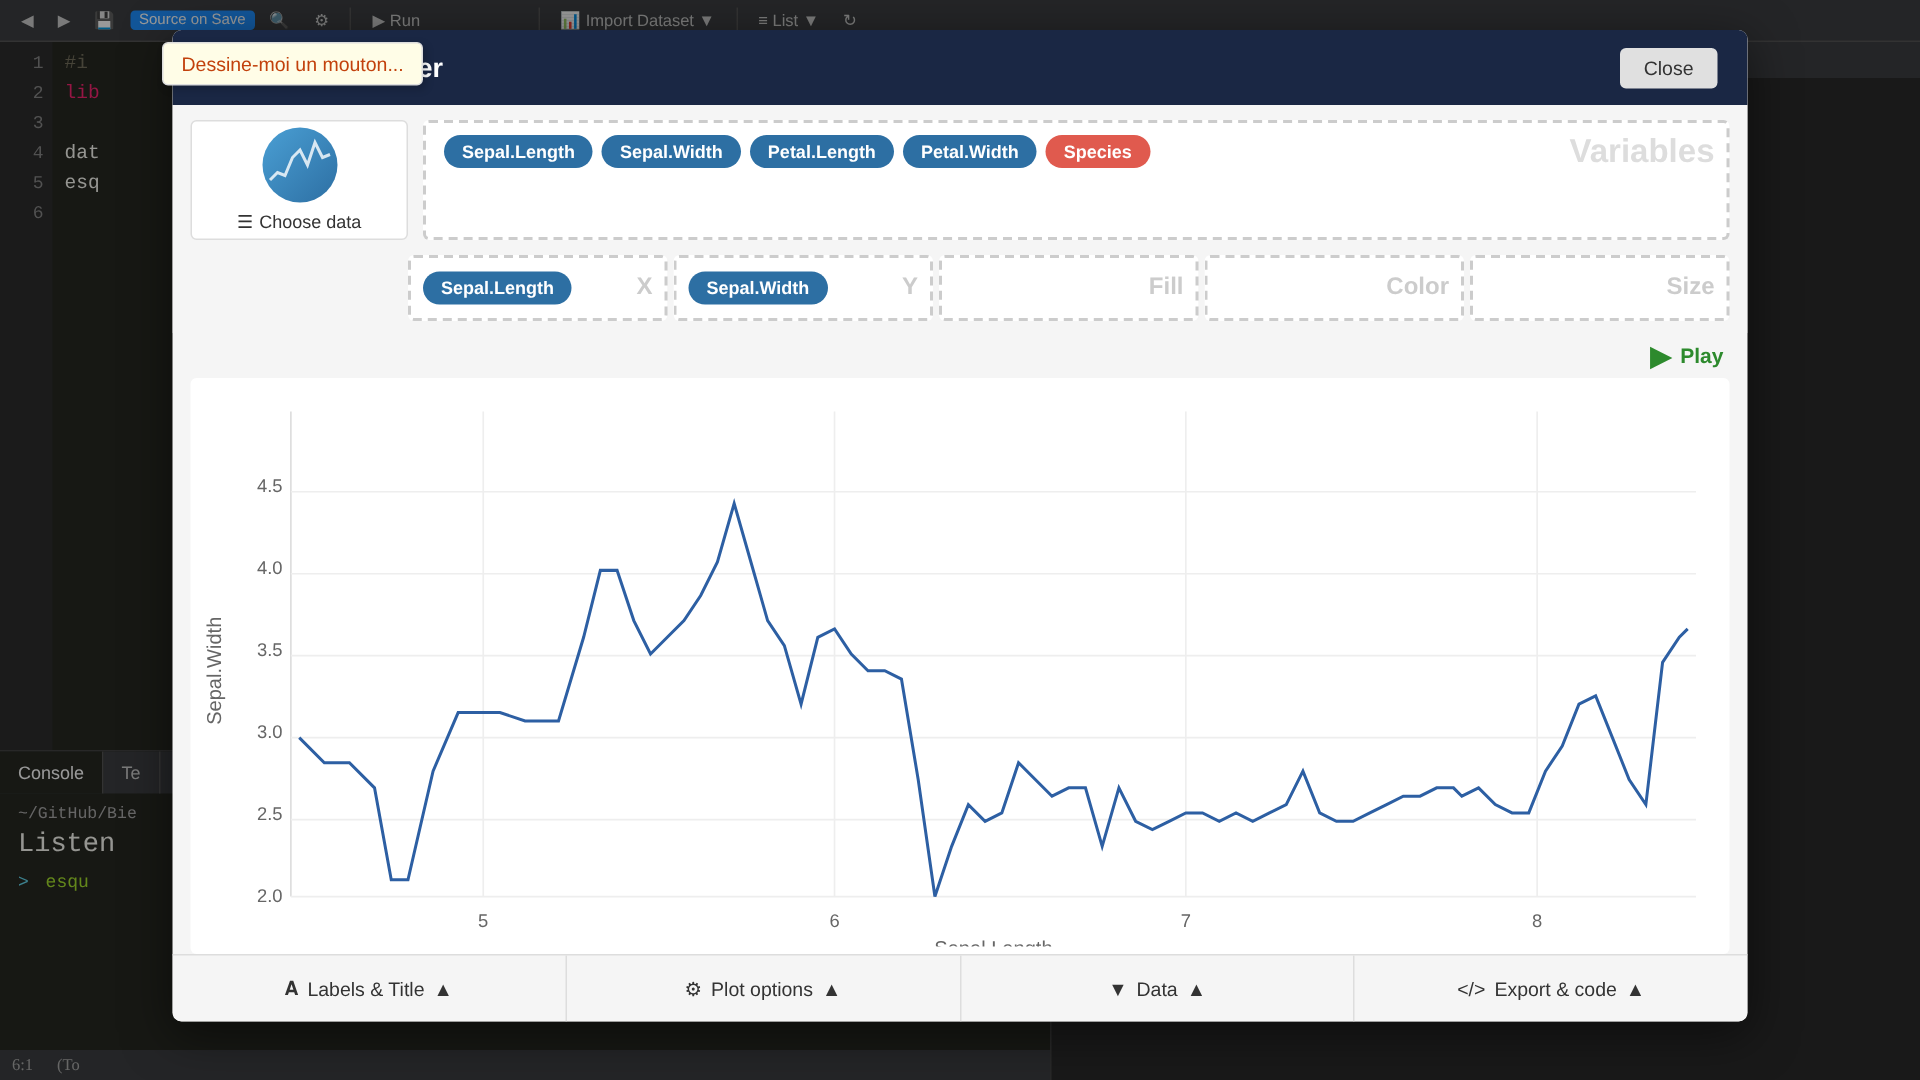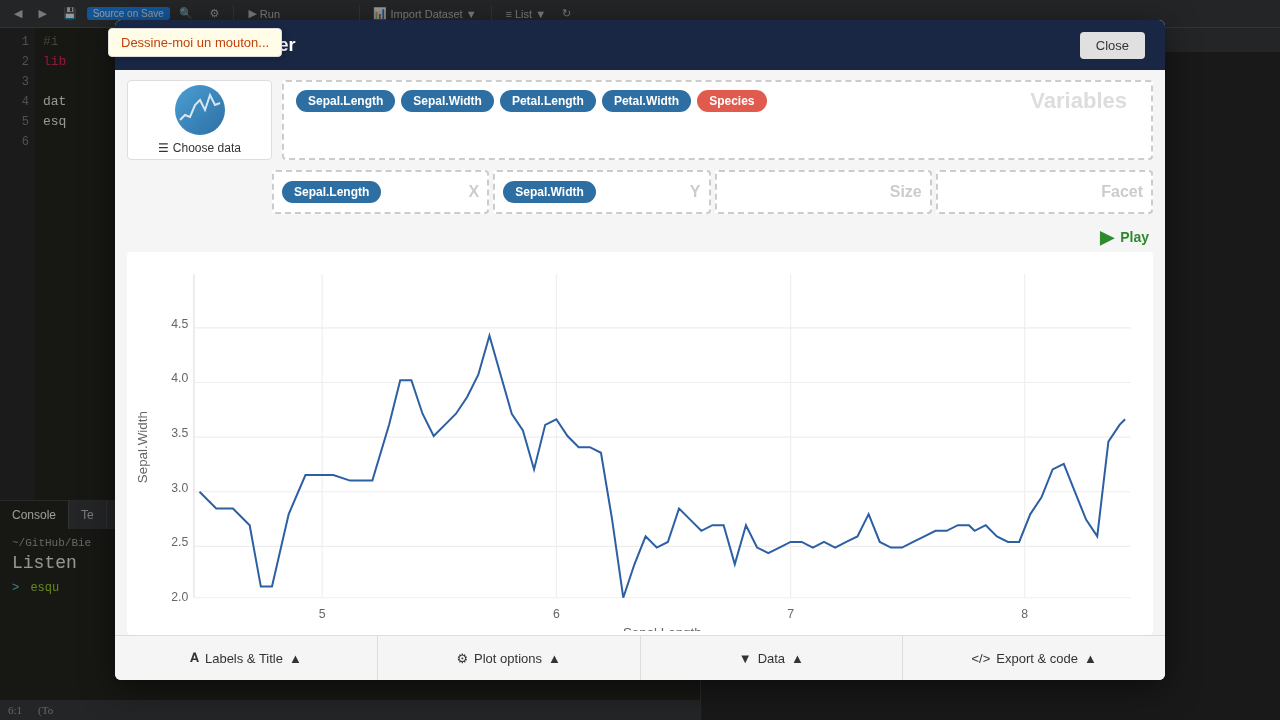--- a/index.html
+++ b/index.html
@@ -245,21 +245,21 @@
       border: 2px dashed #ccc;
       border-radius: 4px;
       padding: 8px 12px;
       min-height: 80px;
       position: relative;
     }
 
     .variables-label {
       position: absolute;
       top: 6px;
-      right: 24px;
+      right: 8px;
       font-size: 22px;
       color: #ddd;
       font-weight: bold;
     }
 
     .var-tags {
       display: flex;
       flex-wrap: wrap;
       gap: 6px;
     }
@@ -515,29 +515,32 @@
       <div class="aes-box">
         <span class="var-tag blue">Sepal.Length</span>
         <span class="aes-label">X</span>
       </div>
 
       <div class="aes-box">
         <span class="var-tag blue">Sepal.Width</span>
         <span class="aes-label">Y</span>
       </div>
 
-
+      <div class="aes-box">
+        <span class="aes-label">Fill</span>
+      </div>
+
+      <div class="aes-box">
+        <span class="aes-label">Color</span>
+      </div>
 
       <div class="aes-box">
         <span class="aes-label">Size</span>
       </div>
 
-      <div class="aes-box">
-        <span class="aes-label">Facet</span>
-      </div>
     </div>
 
     <div class="play-row">
       <button class="play-btn">
         <span style="color:#2d8a2d;font-size:18px;">▶</span>
         <span>Play</span>
       </button>
     </div>
 
     <div class="chart-area">

